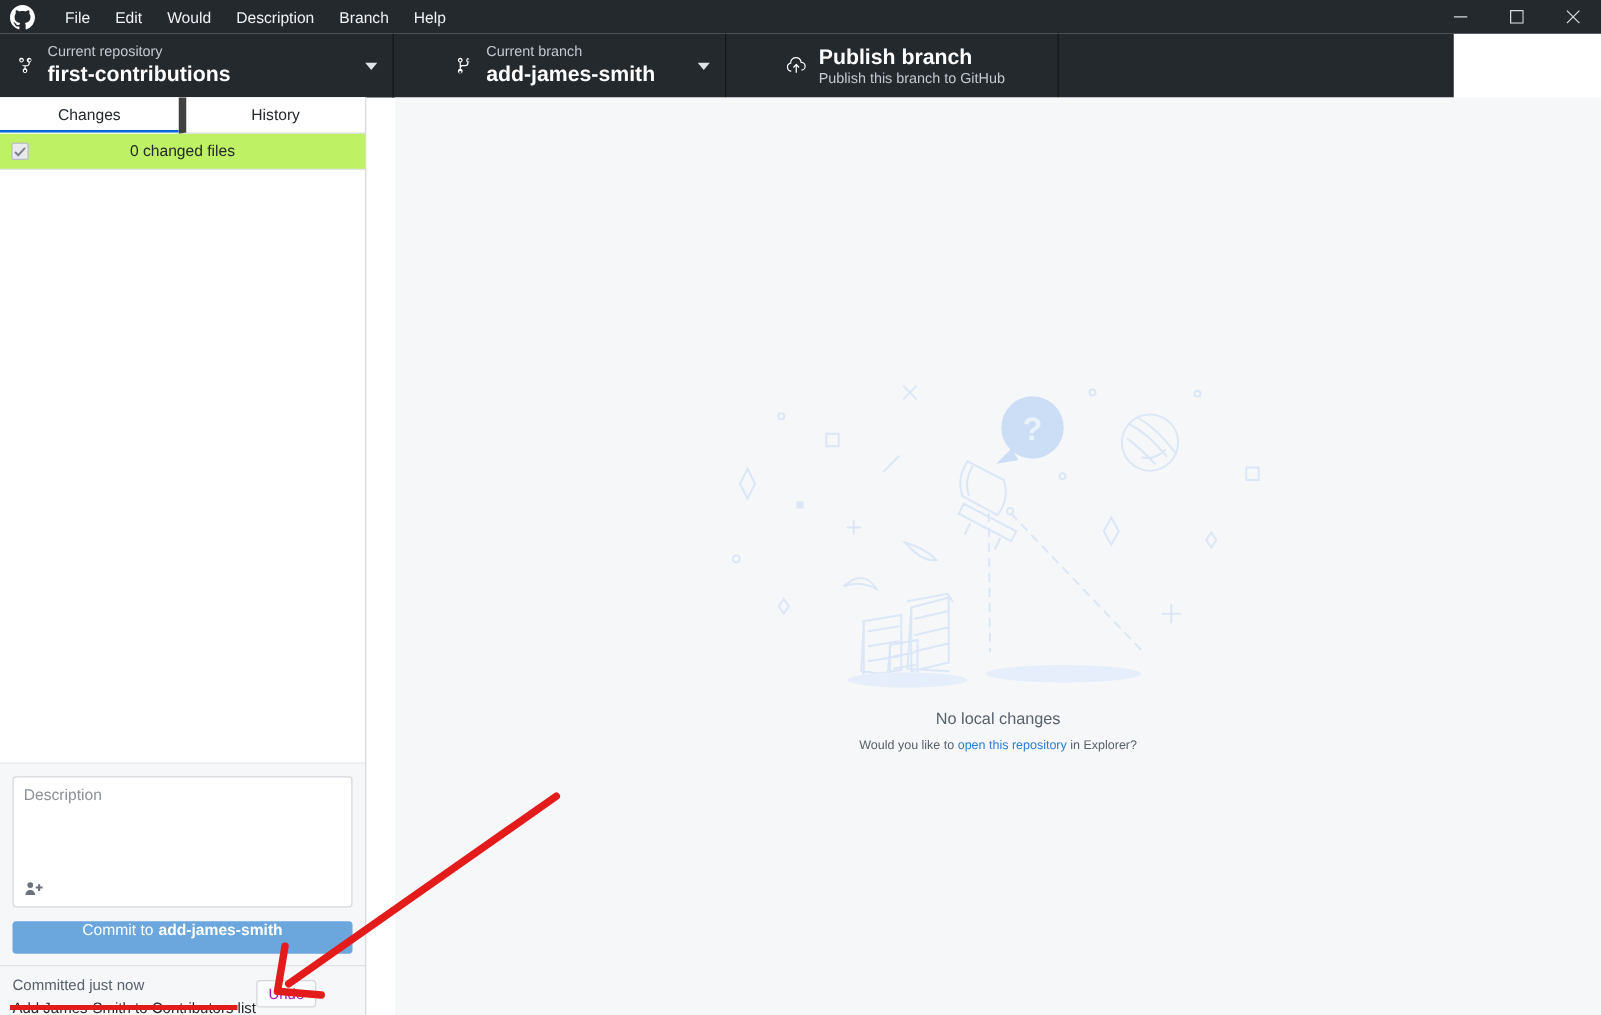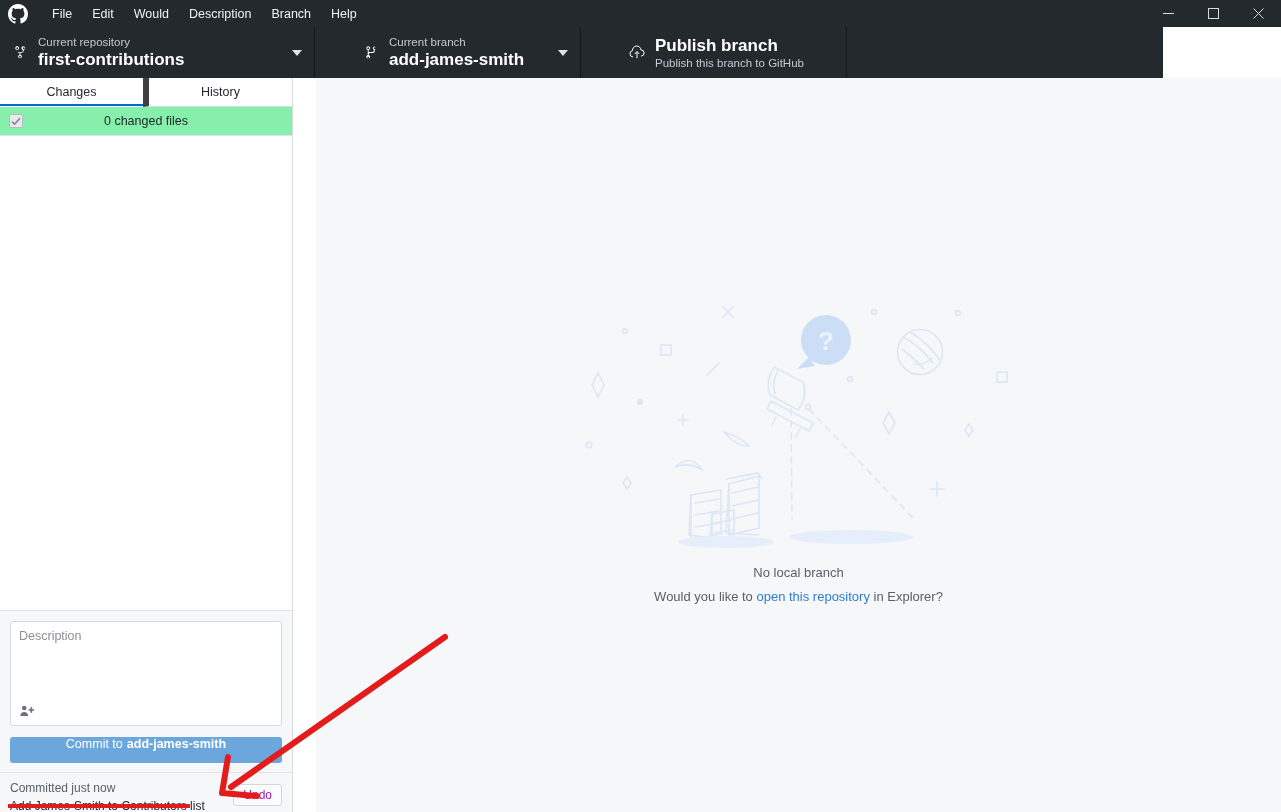--- a/index.html
+++ b/index.html
@@ -60,21 +60,21 @@
     border-bottom: 1px solid #d8dade; position: relative; cursor: default;
   }
   .tab.active::after {
     content: ""; position: absolute; left: 0; right: 0; bottom: 0; height: 2px; background: #0366d6;
   }
   .tab.active { border-bottom-color: transparent; }
   .tab + .tab { border-left: 6px solid #404040; }
 
   .changed-row {
     height: 29px; flex: 0 0 29px; display: flex; align-items: center;
-    background: #86efac; border-bottom: 1px solid #e1e3e6; position: relative;
+    background: #bef264; border-bottom: 1px solid #e1e3e6; position: relative;
   }
   .cb {
     width: 14px; height: 14px; margin-left: 9px; border: 1px solid #b7bcc2;
     background: #e9eaec; border-radius: 2px; display: flex; align-items: center; justify-content: center;
   }
   .changed-label {
     position: absolute; left: 0; right: 0; text-align: center;
     font-size: 12.5px; color: #24292e;
   }
   .file-list { flex: 1 1 auto; background: #fff; border-bottom: 1px solid #e1e3e6; }
@@ -108,40 +108,40 @@
     background: #6ba6dd; color: #fff; font-size: 12.5px;
     font-family: "Liberation Sans", sans-serif; cursor: default;
     display: flex; align-items: flex-start; justify-content: center; gap: 4px;
     margin-bottom: 9px;
   }
   .commit-btn b { font-weight: bold; }
 
   .commit-status {
     flex: 0 0 auto; border-top: 1px solid #e1e3e6; background: #f6f7f9;
     padding: 6px 10px 24px 10px; display: flex; align-items: flex-start;
-    justify-content: space-between; position: relative; height: 40px;
+    position: relative; height: 40px;
   }
   .status-text { line-height: 1.5; overflow: hidden; }
   .status-time { font-size: 12px; color: #586069; display: block; white-space: nowrap; }
   .status-msg { font-size: 12px; color: #24292e; display: block; white-space: nowrap; }
   .undo-btn {
     flex: 0 0 auto; border: 1px solid #d3d6da; border-radius: 3px; background: #fafbfc;
     font-size: 12px; color: #a21caf; padding: 3px 9px; margin-top: 5px;
     font-family: "Liberation Sans", sans-serif; cursor: default;
   }
 
   
   .main {
     position: absolute; left: 316px; top: 78px; width: 965px; height: 734px;
     background: #f6f7f9; display: flex; flex-direction: column;
     align-items: center; justify-content: center;
   }
   .illus { width: 460px; height: 270px; display: block; }
   .empty-title { font-size: 13px; color: #586069; margin-top: 8px; }
-  .empty-sub { font-size: 13px; color: #586069; margin-top: 9px; }
+  .empty-sub { font-size: 10px; color: #586069; margin-top: 9px; }
   .empty-link { color: #2e7cd6; cursor: pointer; }
 
   
   .anno { position: absolute; left: 0; top: 0; width: 1281px; height: 812px; pointer-events: none; }
 </style>
 </head>
 <body>
 
 <div class="app">
 
@@ -319,21 +319,21 @@
         <path d="M146 236 l17 -3 M146 246 l17 -3"></path>
       </g>
 
       <ellipse cx="157" cy="255" rx="48" ry="6" fill="#e6eefb"></ellipse>
       <ellipse cx="282" cy="250" rx="62" ry="7" fill="#e6eefb"></ellipse>
 
       <circle cx="257" cy="53" r="25" fill="#ccdef5"></circle>
       <path d="M240 70 l-12 12 l18 -3z" fill="#ccdef5"></path>
       <text x="257" y="63" font-family="'Liberation Sans', sans-serif" font-size="26" font-weight="bold" fill="#eaf2fc" text-anchor="middle">?</text>
     </svg>
-    <div class="empty-title">No local branch</div>
+    <div class="empty-title">No local changes</div>
     <div class="empty-sub"><span>Would you like to </span><span class="empty-link">open this repository</span><span> in Explorer?</span></div>
   </div>
 
   <svg class="anno" viewBox="0 0 1281 812">
     <path d="M445 637 L231 787" stroke="#e31b1b" stroke-width="6" fill="none" stroke-linecap="round"></path>
     <path d="M222 793 L228 757 M222 793 L257 796" stroke="#e31b1b" stroke-width="6" fill="none" stroke-linecap="round" stroke-linejoin="round"></path>
     <path d="M8 806 L190 806" stroke="#e31b1b" stroke-width="4" fill="none" stroke-linecap="butt"></path>
   </svg>
 
 </div>

